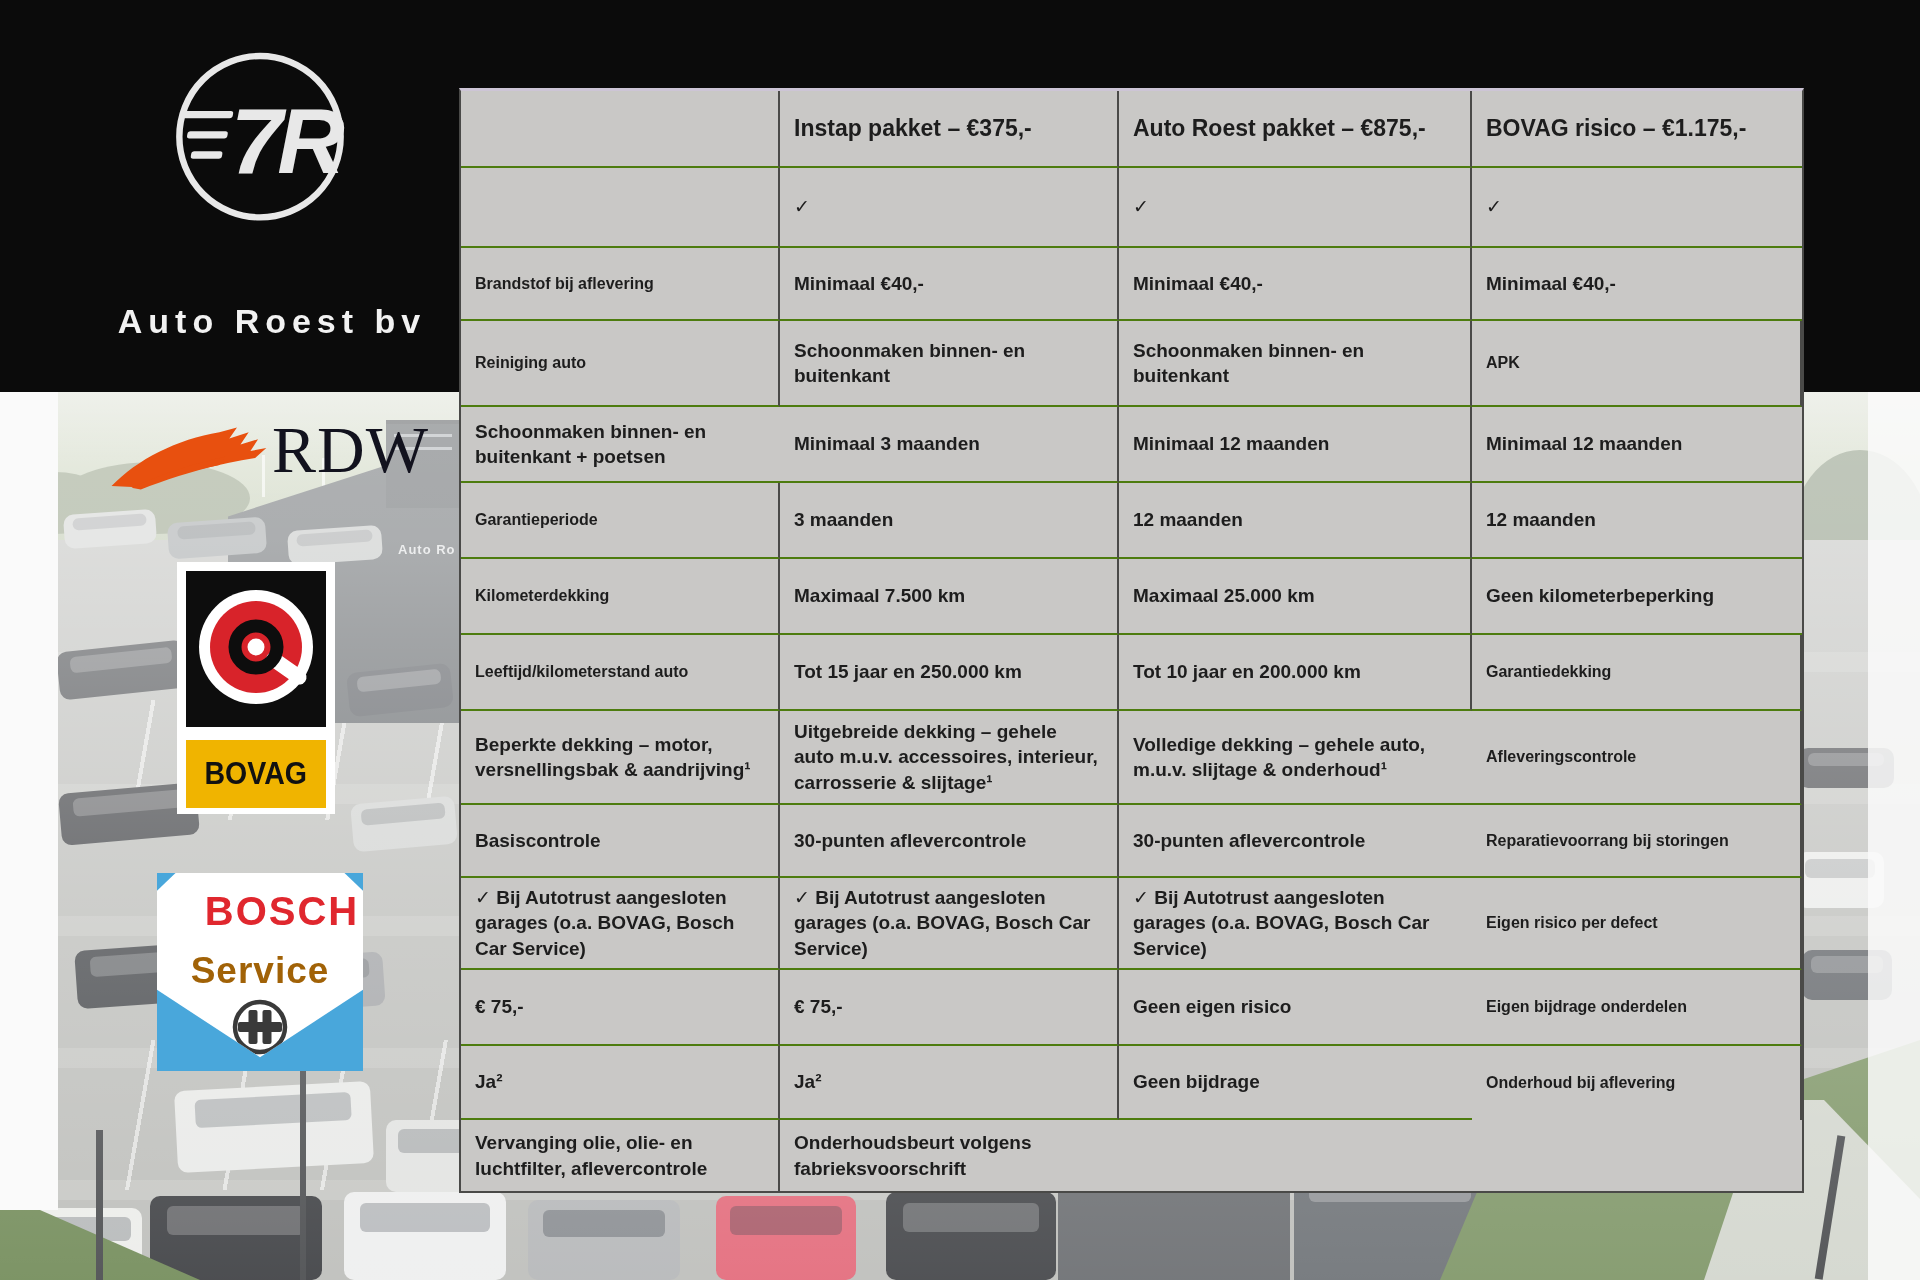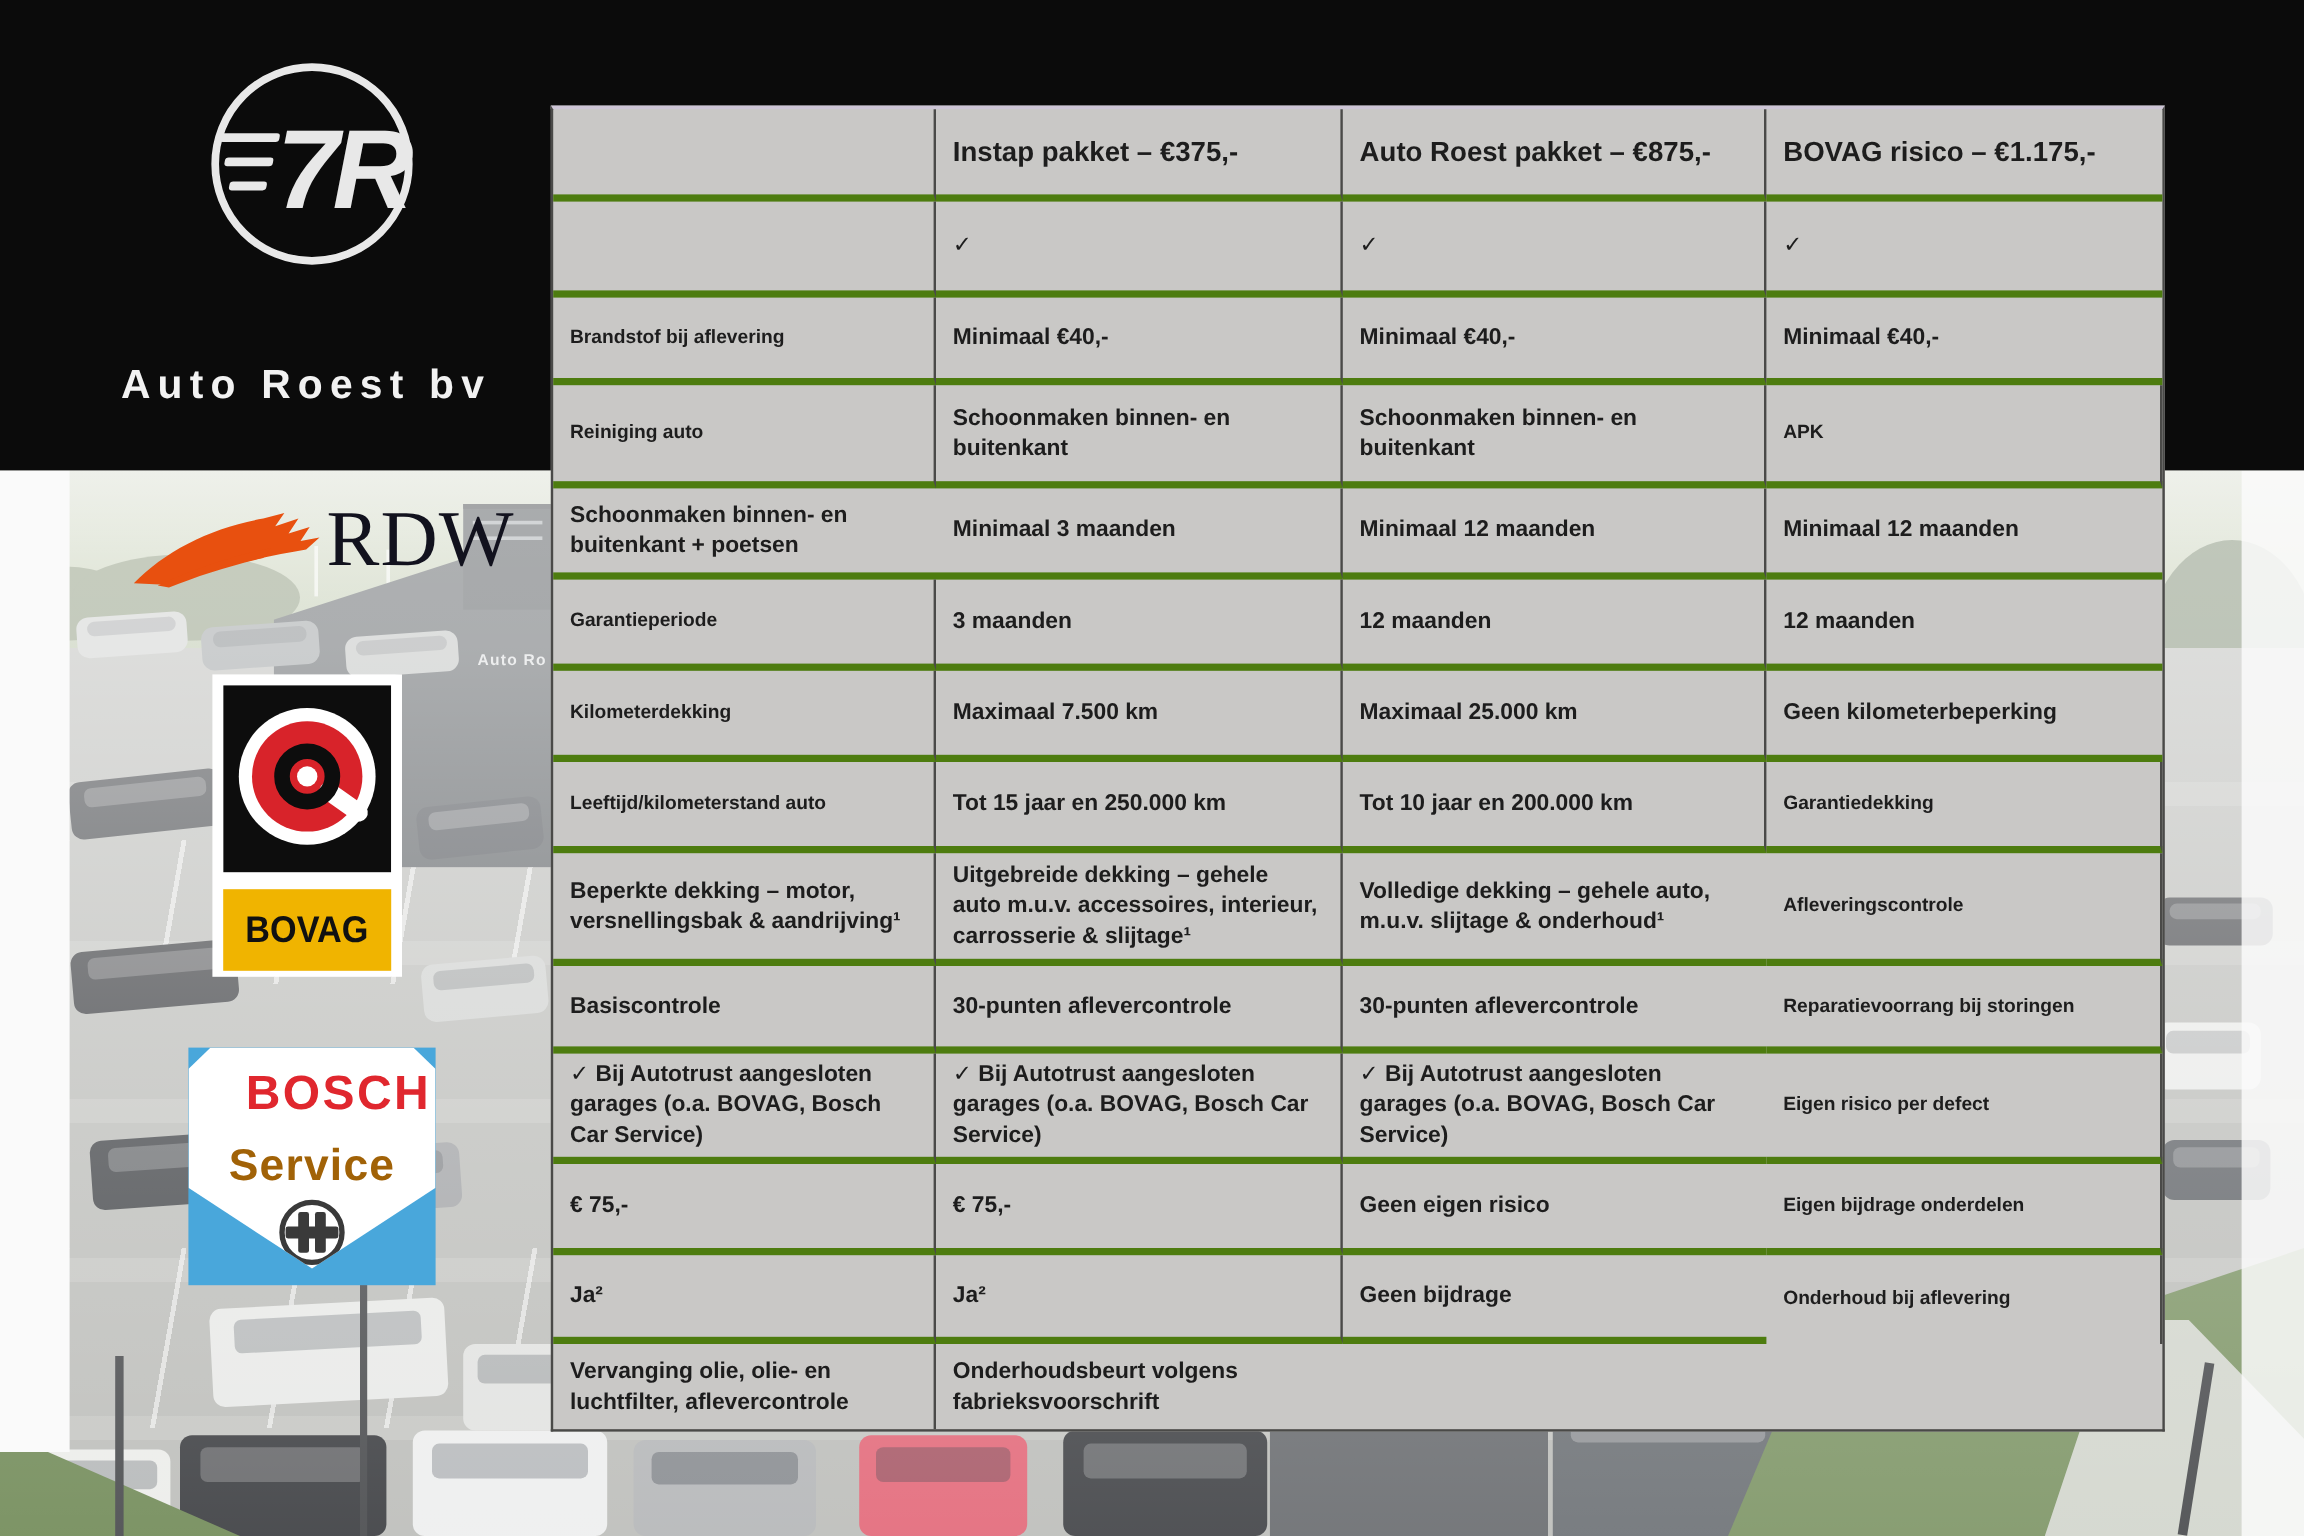--- a/index.html
+++ b/index.html
@@ -36,21 +36,21 @@
   .pole{position:absolute;background:#2e3033;}
 
   .wash{position:absolute;inset:0;z-index:1;pointer-events:none;
         background:linear-gradient(180deg,rgba(255,255,255,.62) 0%,rgba(255,255,255,.55) 42%,
                    rgba(255,255,255,.34) 72%,rgba(255,255,255,.20) 100%);}
   .edge-strip{position:absolute;z-index:2;background:#fafafa;}
 
   
   .panel{position:absolute;left:0;top:0;width:1920px;height:392px;background:#0b0b0b;z-index:3;}
   .brand-logo{position:absolute;left:150px;top:34px;}
-  .brand-name{position:absolute;left:85px;top:302px;width:340px;text-align:center;color:#f2f2f2;
+  .brand-name{position:absolute;left:102px;top:302px;width:340px;text-align:center;color:#f2f2f2;
               font-size:34px;font-weight:bold;letter-spacing:6px;}
 
   
   .logo-rdw{position:absolute;left:108px;top:404px;width:300px;height:105px;z-index:4;}
   .rdw-text{position:absolute;left:164px;top:8px;font-family:"Liberation Serif","DejaVu Serif",serif;
             font-size:66px;color:#12121e;letter-spacing:1px;}
   .logo-bovag{position:absolute;left:177px;top:562px;width:158px;height:252px;background:#fff;z-index:4;
               padding:9px;box-sizing:border-box;}
   .bovag-yellow{width:140px;height:68px;background:#f0b400;margin-top:9px;display:flex;align-items:center;justify-content:center;}
   .bovag-word{font-size:31px;font-weight:800;color:#111;transform:scaleX(.92);letter-spacing:0px;}
@@ -59,21 +59,21 @@
                 clip-path:polygon(9% 0,91% 0,100% 9%,100% 59%,50% 93%,0 59%,0 9%);
                 text-align:center;}
   .bosch-word{margin-top:16px;font-size:40px;font-weight:800;color:#e0272e;letter-spacing:2px;margin-left:44px;}
   .service-word{margin-top:16px;font-size:37px;font-weight:bold;color:#a16207;letter-spacing:1px;}
 
   
   .table{position:absolute;left:459px;top:88px;width:1341px;height:1100px;z-index:5;background:#c9c8c6;
          border:2px solid #4a4a48;border-top:3px solid #cdc5d6;
          display:grid;grid-template-columns:319px 339px 353px 330px;
          grid-template-rows:77px 80px 73px 86px 76px 76px 76px 76px 94px 73px 92px 76px 74px 71px;}
-  .cell{box-sizing:border-box;border-right:2px solid #4a4a48;border-bottom:6px solid #4d7c0f;
+  .cell{box-sizing:border-box;border-right:2px solid #4a4a48;border-bottom:2px solid #4d7c0f;
         display:flex;align-items:center;padding:8px 16px 8px 14px;color:#1d1d1d;font-weight:bold;
         font-size:19px;line-height:1.32;}
   .cell.c3{border-right:none;}
   .cell.lastrow{border-bottom:none;}
   .cell.hdr{font-size:23px;}
   .cell.c0{font-size:16px;}
 </style>
 </head>
 <body>
 

